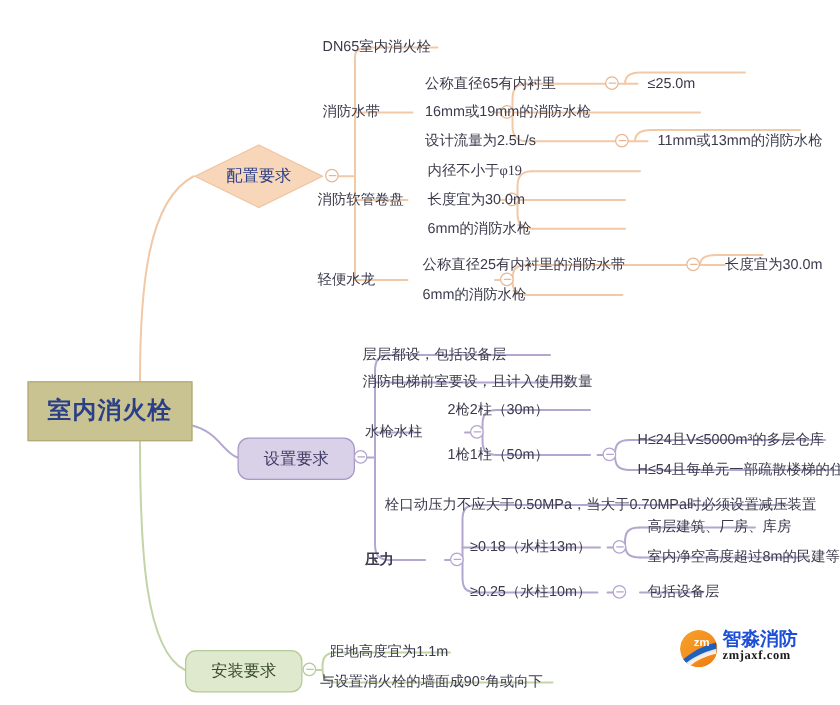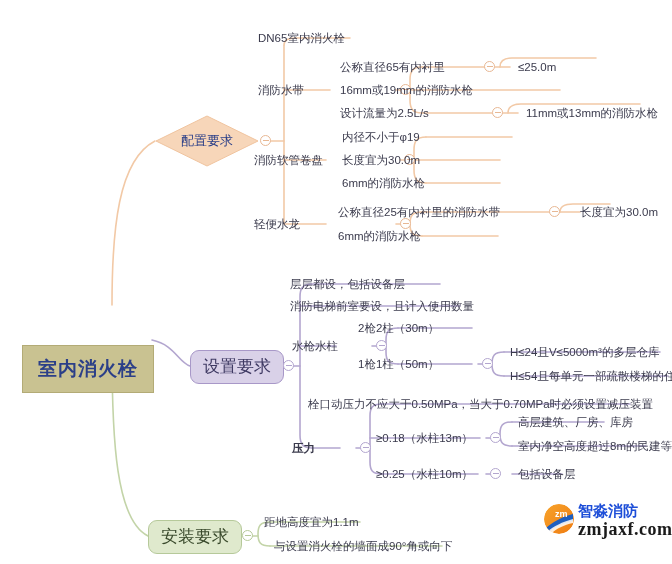--- a/index.html
+++ b/index.html
@@ -29,39 +29,38 @@
   
   .central{
     left:22px;top:305px;
     width:130px;height:46px;
     background:#c9c291;
     border:1px solid #b3ab76;
     display:flex;align-items:center;justify-content:center;
     font-size:19px;font-weight:bold;
     color:#2b3f88;
     letter-spacing:1px;
-    margin-top:40px;
   }
 
   
   .diamond{
     left:155px;top:115px;
     width:104px;height:52px;
     display:flex;align-items:center;justify-content:center;
     color:#2b3f88;font-size:13px;
   }
   .diamond .dshape{
     position:absolute;left:0;top:0;width:104px;height:52px;
   }
   .diamond .dlabel{position:relative;z-index:2;}
 
   .rrect{
     display:flex;align-items:center;justify-content:center;
     border-radius:9px;
-    font-size:17px;
+    font-size:13px;
   }
   .setup{
     left:190px;top:350px;width:92px;height:32px;
     background:#d9d1e8;border:1px solid #a898c8;
     color:#3f3a63;
   }
   .install{
     left:148px;top:520px;width:92px;height:32px;
     background:#dfe9cd;border:1px solid #b6c99a;
     color:#3a4a2c;
@@ -90,21 +89,21 @@
   .logo-mark{
     position:absolute;left:0;top:4px;width:30px;height:30px;border-radius:50%;
     overflow:hidden;
   }
   .logo-txt-cn{
     position:absolute;left:34px;top:2px;
     font-size:15px;font-weight:bold;color:#1d4ed8;letter-spacing:0px;
   }
   .logo-txt-en{
     position:absolute;left:34px;top:19px;
-    font-size:18px;font-weight:bold;color:#1a1a1a;
+    font-size:10px;font-weight:bold;color:#1a1a1a;
     font-family:"Liberation Serif","DejaVu Serif",serif;
     letter-spacing:0.5px;
   }
 </style>
 </head>
 <body>
 
 <div id="canvas">
 
   <svg class="links" viewBox="0 0 672 564">
@@ -214,21 +213,21 @@
   <div class="node leaf" style="left:516px;top:60px;">≤25.0m</div>
 
   <div class="node leaf" style="left:338px;top:83px;">16mm或19mm的消防水枪</div>
 
   <div class="node leaf" style="left:338px;top:106px;">设计流量为2.5L/s</div>
   <div class="toggle tg-orange" style="left:492px;top:107px;"></div>
   <div class="node leaf" style="left:524px;top:106px;">11mm或13mm的消防水枪</div>
 
   <div class="node leaf" style="left:252px;top:153px;">消防软管卷盘</div>
   <div class="toggle tg-orange" style="left:404px;top:154px;"></div>
-  <div class="node leaf" style="left:340px;top:130px;">内径不小于φ19</div>
+  <div class="node leaf" style="left:340px;top:130px;font-family:Liberation Serif, serif;">内径不小于φ19</div>
   <div class="node leaf" style="left:340px;top:153px;">长度宜为30.0m</div>
   <div class="node leaf" style="left:340px;top:176px;">6mm的消防水枪</div>
 
   <div class="node leaf" style="left:252px;top:217px;">轻便水龙</div>
   <div class="toggle tg-orange" style="left:400px;top:218px;"></div>
   <div class="node leaf" style="left:336px;top:205px;">公称直径25有内衬里的消防水带</div>
   <div class="toggle tg-orange" style="left:549px;top:206px;"></div>
   <div class="node leaf" style="left:578px;top:205px;">长度宜为30.0m</div>
   <div class="node leaf" style="left:336px;top:229px;">6mm的消防水枪</div>
 
@@ -257,21 +256,21 @@
   <div class="node leaf" style="left:516px;top:439px;">室内净空高度超过8m的民建等</div>
   <div class="node leaf" style="left:374px;top:467px;">≥0.25（水柱10m）</div>
   <div class="toggle tg-purple" style="left:490px;top:468px;"></div>
   <div class="node leaf" style="left:516px;top:467px;">包括设备层</div>
 
   <div class="node rrect install">
     <span>安装要求</span>
   </div>
   <div class="toggle tg-green" style="left:242px;top:530px;"></div>
   <div class="node leaf" style="left:262px;top:515px;">距地高度宜为1.1m</div>
-  <div class="node leaf" style="left:272px;top:539px;">与设置消火栓的墙面成90°角或向下</div>
+  <div class="node leaf" style="left:254px;top:539px;">与设置消火栓的墙面成90°角或向下</div>
 
   <div class="logo">
     <div class="logo-mark">
       <svg viewBox="0 0 30 30" width="30" height="30">
         <defs>
           <linearGradient id="lg" x1="0" y1="0" x2="1" y2="1">
             <stop offset="0%" stop-color="#f7a32b"></stop>
             <stop offset="100%" stop-color="#ef7c12"></stop>
           </linearGradient>
         </defs>

